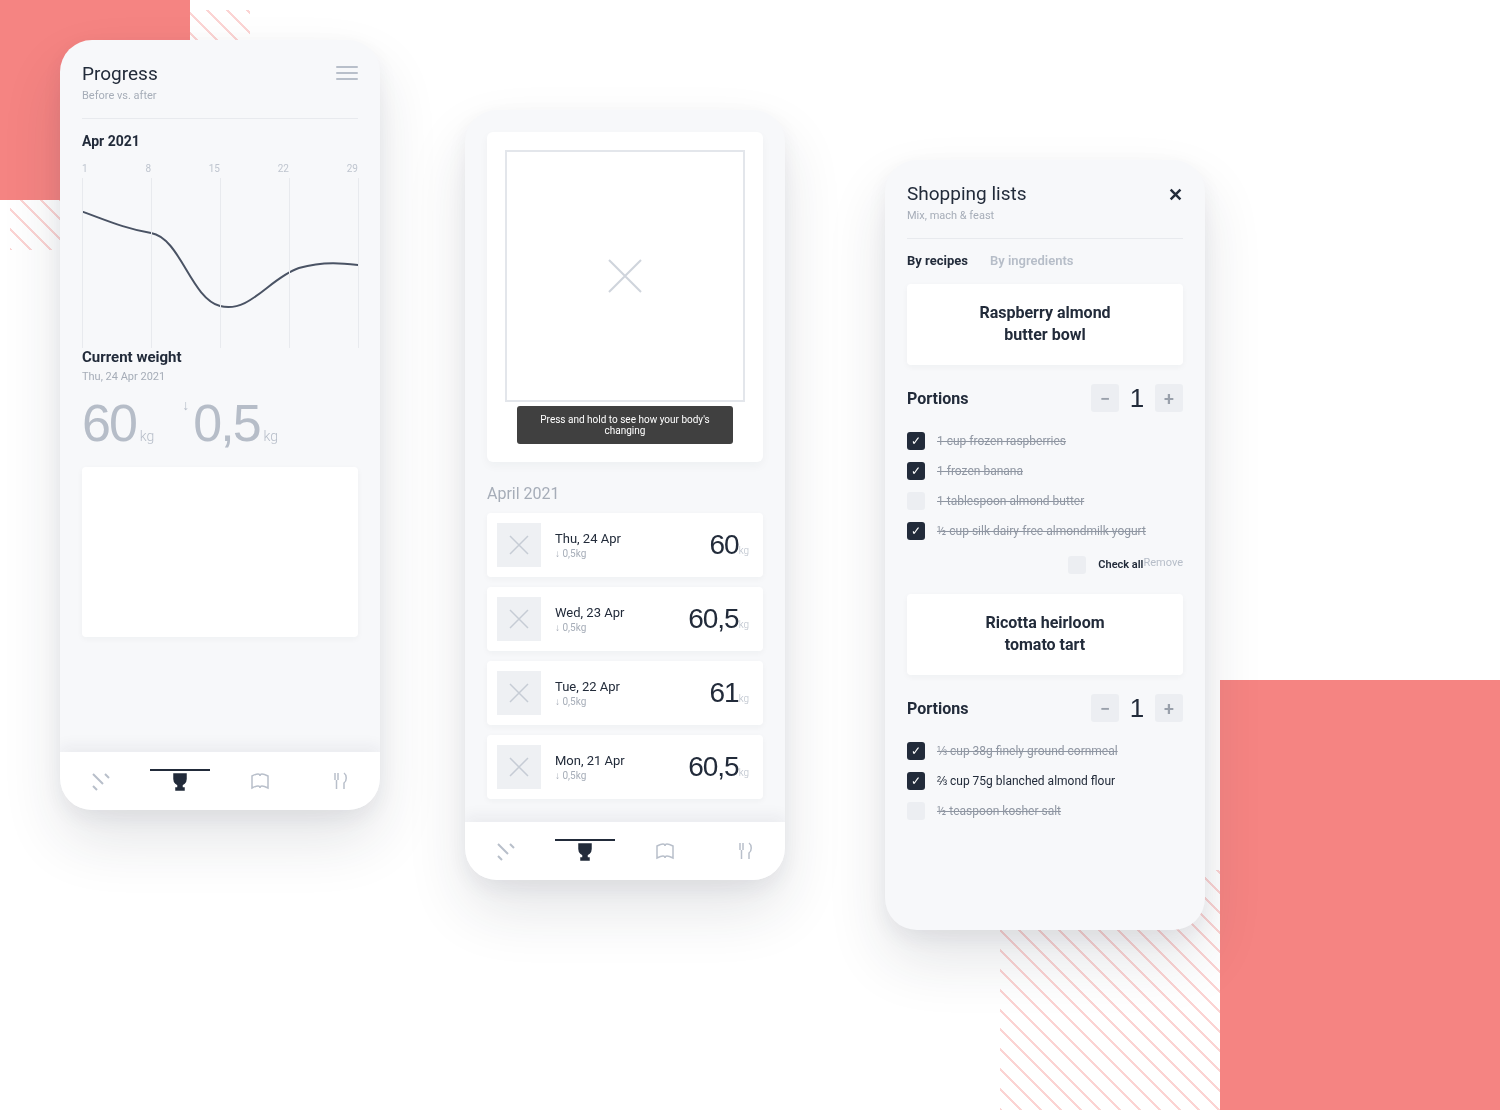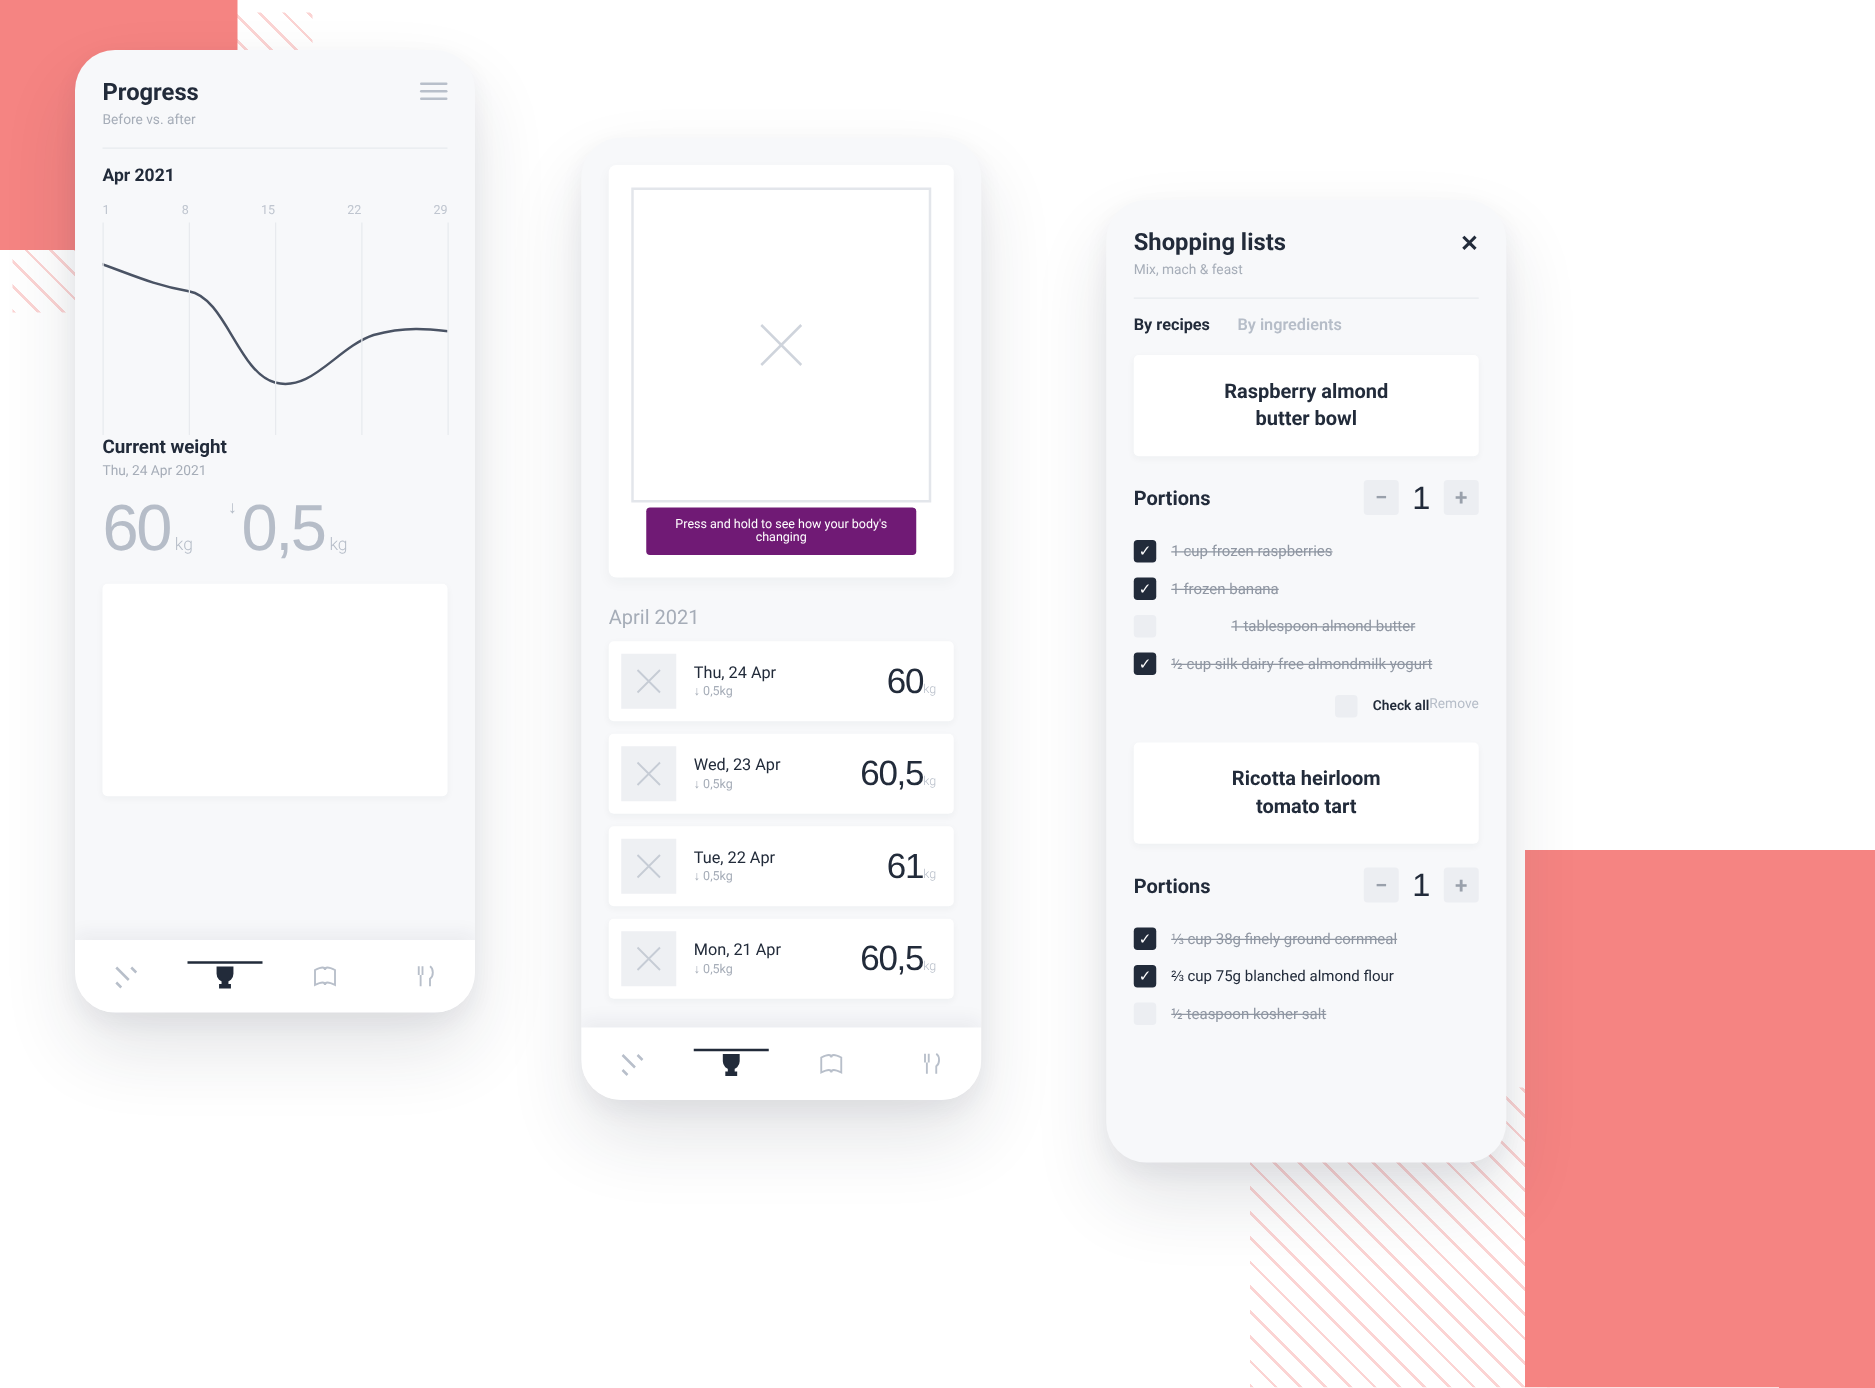--- a/index.html
+++ b/index.html
@@ -38,21 +38,21 @@
   background: #f7f8fa;
   border-radius: 32px;
   box-shadow: 0 30px 60px rgba(30,40,60,0.12), 0 8px 20px rgba(30,40,60,0.06);
   overflow: hidden;
 }
 .phone.p1 { left: 60px;  top: 40px;  height: 770px; }
 .phone.p2 { left: 465px; top: 110px; height: 770px; }
 .phone.p3 { left: 885px; top: 160px; height: 770px; }
 
 .pad { padding: 22px 22px 0 22px; }
-h2.title { color: #222b3a; font-size: 19px; font-weight: 700; }
+h2.title { color: #222b3a; font-size: 19px; font-weight: 400; }
 .subtitle { color: #a6adb8; font-size: 11px; margin-top: 4px; }
 .divider { border: none; border-top: 1px solid #e8eaee; margin: 16px 0 14px; }
 
 .hamburger { position: absolute; top: 26px; right: 22px; display:flex; flex-direction:column; gap:4px; cursor:pointer; }
 .hamburger span { display:block; width:22px; height:2px; background:#b8bfca; border-radius:1px; }
 
 .month-label { font-weight:700; color:#222b3a; font-size:14px; }
 .axis { display:flex; justify-content:space-between; margin-top:14px; font-size:10px; color:#bfc5cf; }
 .gridlines { position:relative; height:170px; margin-top:4px; }
 .gridlines .gl { position:absolute; top:0; bottom:0; width:1px; background:#e8eaee; }
@@ -78,21 +78,21 @@
 
 .hero {
   margin:22px; background:#fff; border-radius:6px;
   height:330px; position:relative;
   box-shadow: 0 4px 10px rgba(30,40,60,0.04);
 }
 .hero .ximg { position:absolute; inset:18px 18px 60px 18px; border:2px solid #e3e6eb; display:flex; align-items:center; justify-content:center; }
 .hero .ximg svg { stroke:#cfd4dc; }
 .hero .tip {
   position:absolute; left:30px; right:30px; bottom:18px;
-  background:#701a75; color:#fff; font-size:10px;
+  background:#404040; color:#fff; font-size:10px;
   text-align:center; padding:8px 10px; border-radius:3px;
 }
 .section-label { color:#a6adb8; font-size:16px; margin:4px 22px 10px; }
 .entry {
   background:#fff; margin:0 22px 10px; border-radius:4px;
   display:flex; align-items:center; gap:14px;
   padding:10px 14px 10px 10px;
   box-shadow: 0 2px 6px rgba(30,40,60,0.04);
 }
 .thumb { width:44px; height:44px; background:#eef0f3; display:flex; align-items:center; justify-content:center; }
@@ -317,21 +317,21 @@
           <div class="ing">
             <div class="chk on">✓</div>
             <div class="txt struck" style="">1 cup frozen raspberries</div>
           </div>
           <div class="ing">
             <div class="chk on">✓</div>
             <div class="txt struck" style="">1 frozen banana</div>
           </div>
           <div class="ing">
             <div class="chk "></div>
-            <div class="txt struck" style="text-decoration:line-through;margin-left:48px;">1 tablespoon almond butter</div>
+            <div class="txt struck" style="text-decoration:line-through;">1 tablespoon almond butter</div>
           </div>
           <div class="ing">
             <div class="chk on">✓</div>
             <div class="txt struck" style="">½ cup silk dairy-free almondmilk yogurt</div>
           </div>
           <div class="row-actions">
             <div class="ca">
               <div class="chk" style="background:#eceef2;"></div>
               <span>Check all</span>
             </div>

